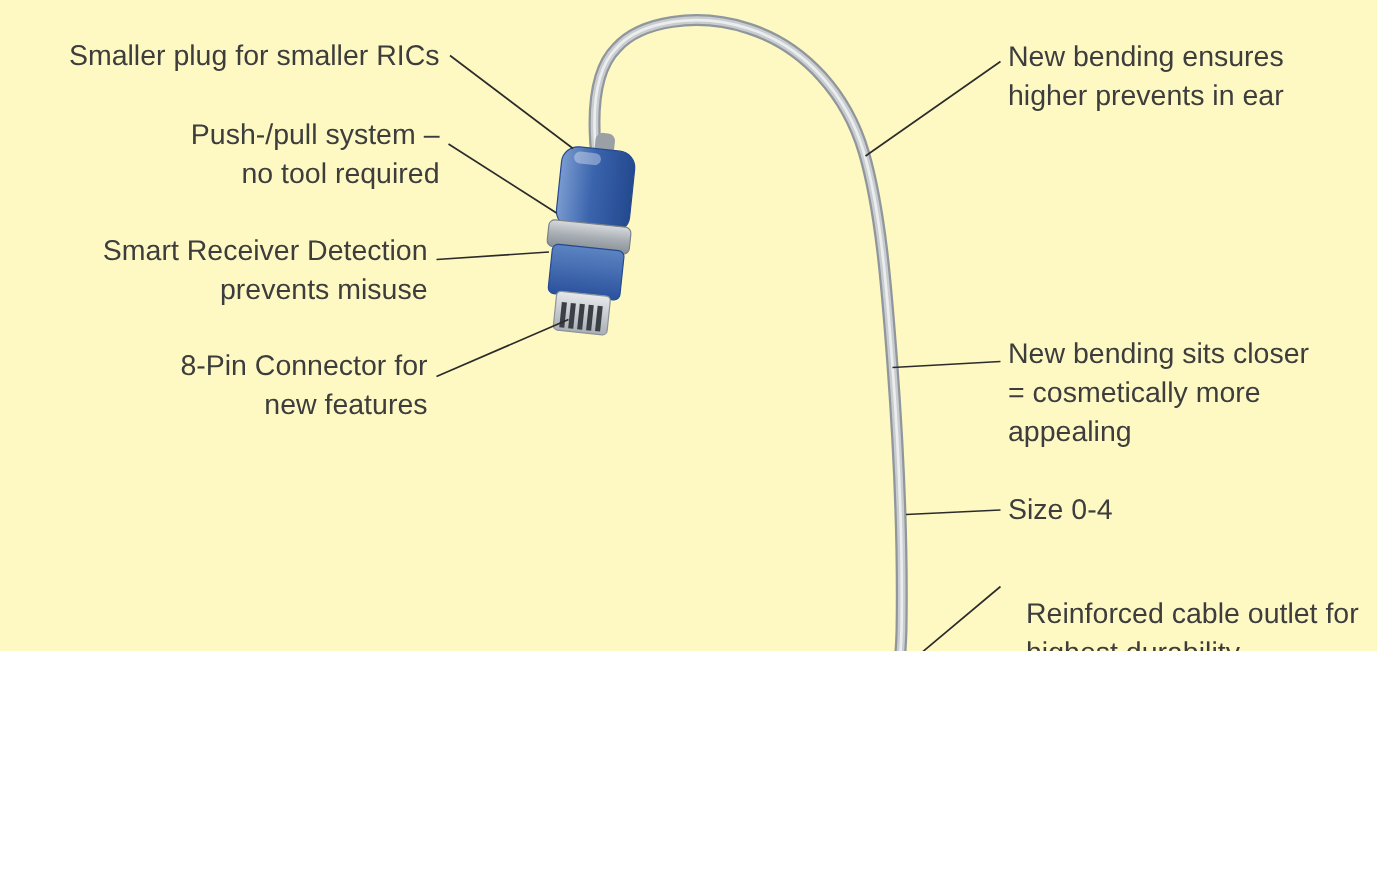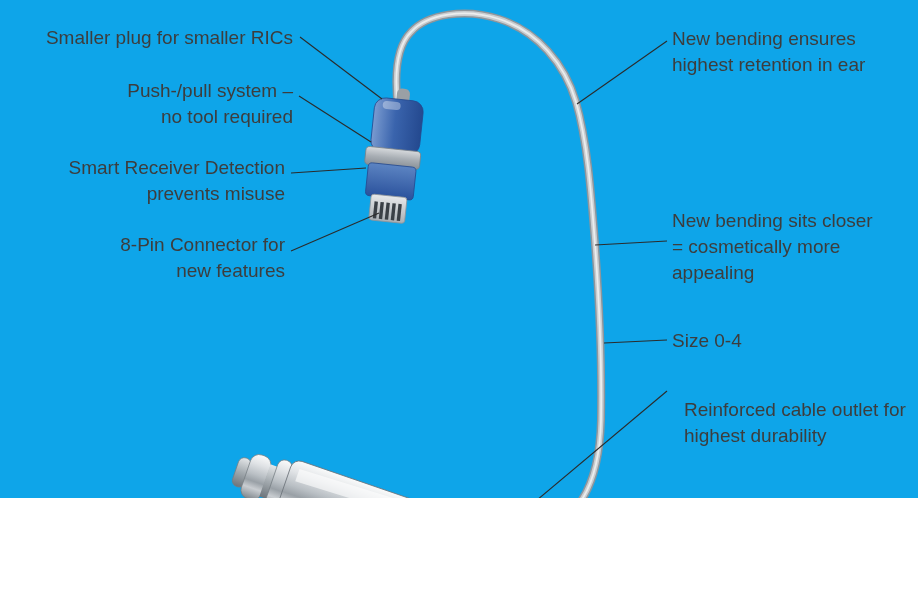--- a/index.html
+++ b/index.html
@@ -1,20 +1,20 @@
 <!DOCTYPE html>
 <html><head>
 <meta charset="utf-8">
 <style>
   html, body { margin: 0; padding: 0; background: #ffffff; }
   .stage {
     position: relative;
     width: 918px;
-    height: 498px;
-    background: #0ea5e9;
+    height: 434px;
+    background: #fef9c3;
     overflow: hidden;
     font-family: "Liberation Sans", sans-serif;
   }
   .art {
     position: absolute;
     top: 0; left: 0;
     width: 918px; height: 590px;
   }
   .label {
     position: absolute;
@@ -119,21 +119,21 @@
 
   <div class="label left" style="top: 25px;  right: 625px;">Smaller plug for smaller RICs</div>
   <div class="label left" style="top: 155px; right: 633px;">Smart Receiver Detection
 prevents misuse</div>
   <div class="label left" style="top: 78px;  right: 625px;">Push-/pull system –
 no tool required</div>
   <div class="label left" style="top: 232px; right: 633px;">8-Pin Connector for
 new features</div>
 
   <div class="label right" style="top: 26px;  left: 672px;">New bending ensures
-highest retention in ear</div>
-  <div class="label right" style="top: 208px; left: 672px;">New bending sits closer
+higher prevents in ear</div>
+  <div class="label right" style="top: 224px; left: 672px;">New bending sits closer
 = cosmetically more
 appealing</div>
   <div class="label right" style="top: 328px; left: 672px; text-align: center;">Size 0-4</div>
   <div class="label right" style="top: 397px; left: 672px; margin-left: 12px;">Reinforced cable outlet for
 highest durability</div>
 
 </div>
 
 </body></html>

